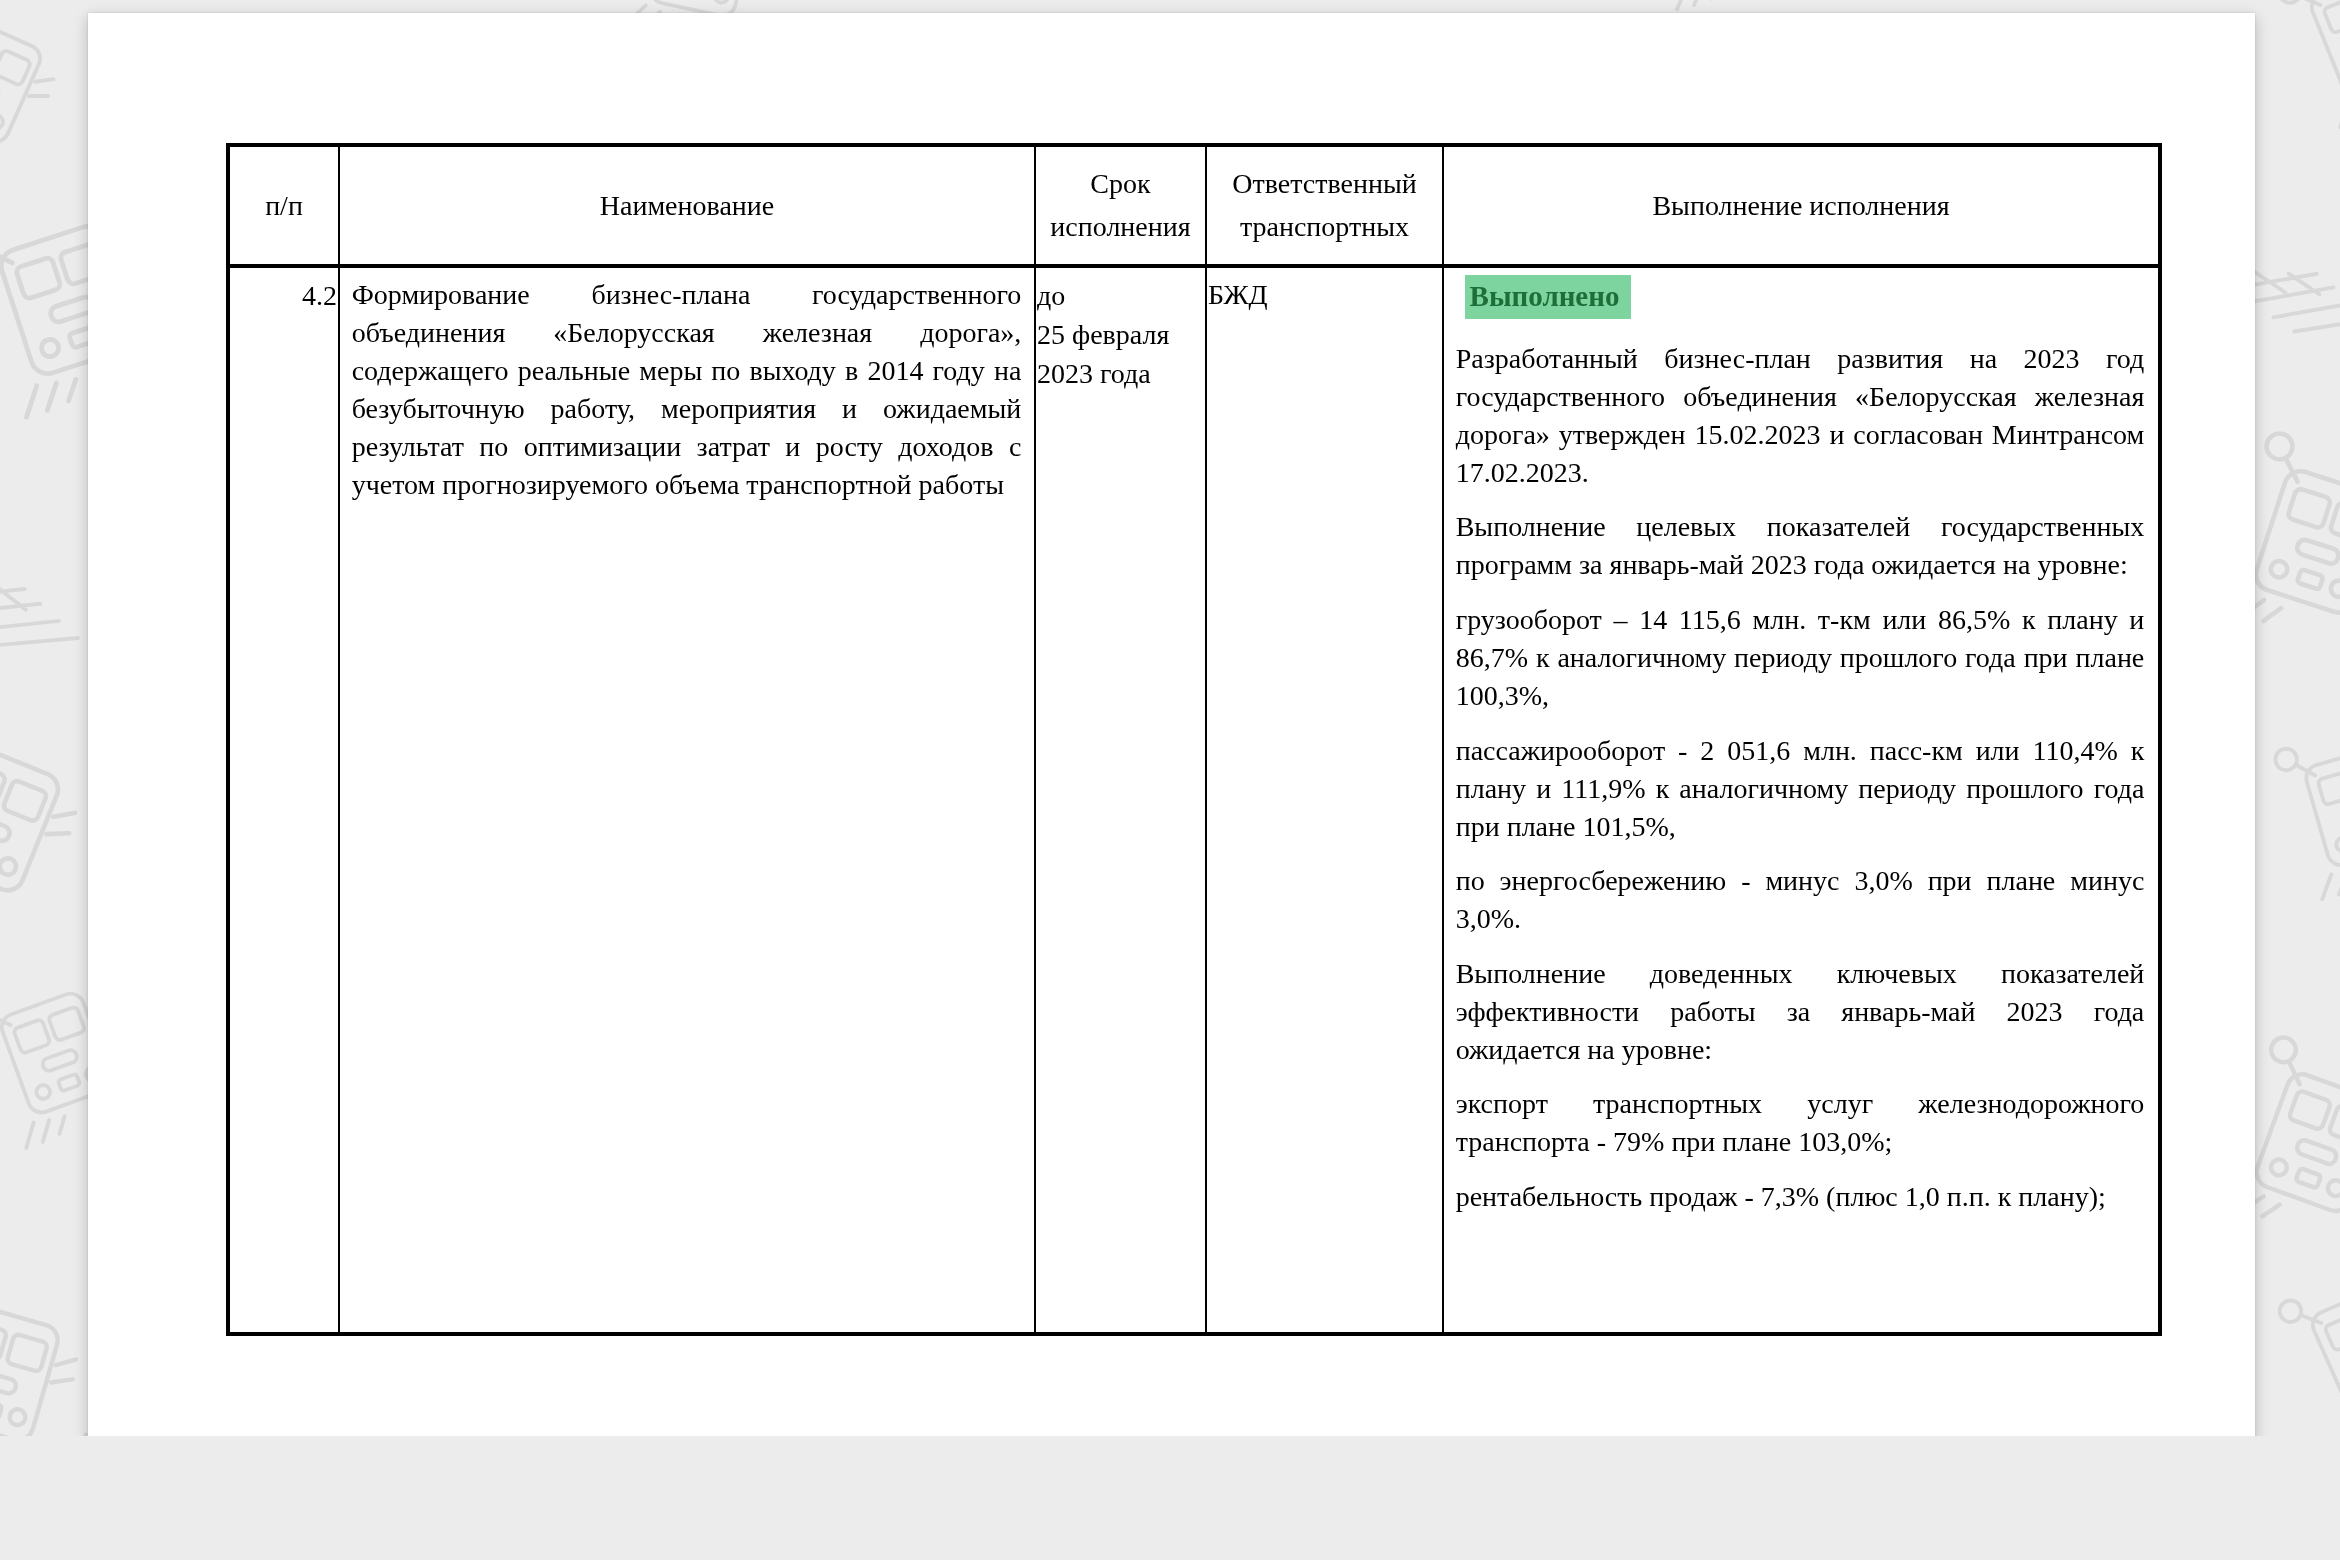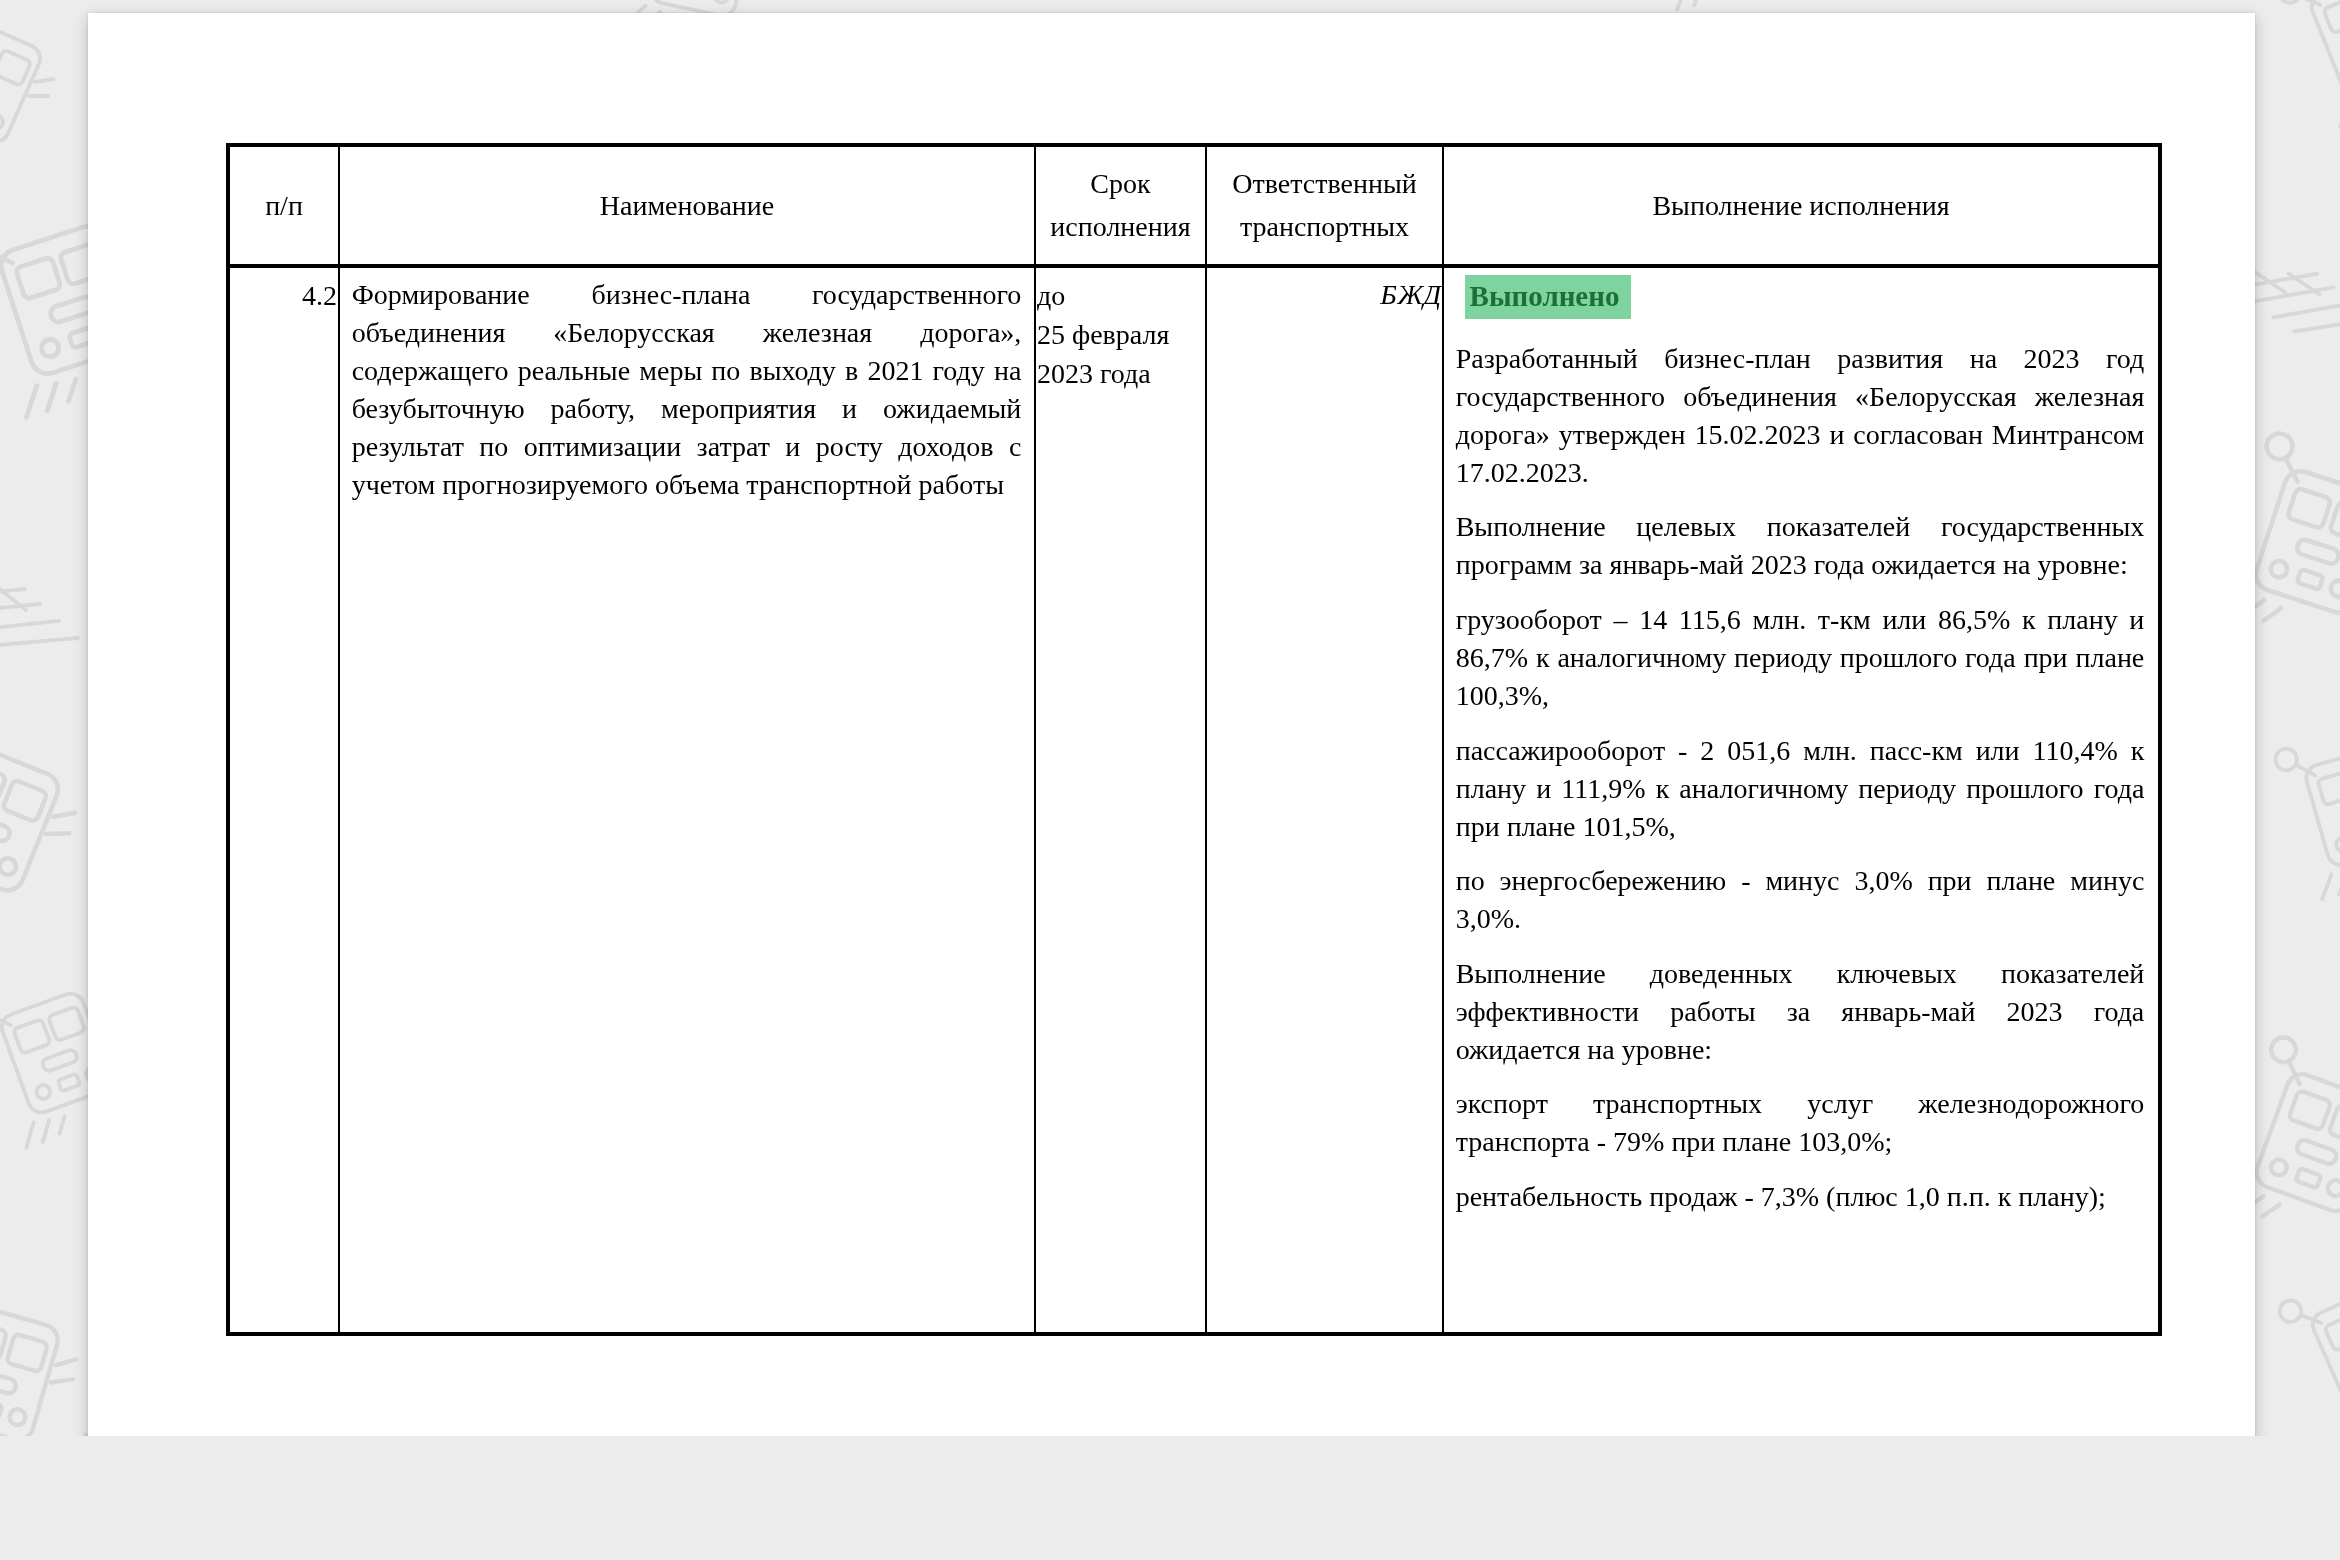--- a/index.html
+++ b/index.html
@@ -38,21 +38,21 @@
     vertical-align:middle;
     line-height:43px;
     padding:2px 3.9px;
   }
   tr.hdr{height:121px;}
   tr.row-cont{height:144px;}
   tr.row-main{height:1068px;}
   td.c-num{text-align:right;padding-top:9.8px;line-height:38px;}
   td.c-name{padding:8.8px 12.7px 0 11.7px;text-align:justify;line-height:38px;}
   td.c-term{padding-top:8.8px;line-height:39px;}
-  td.c-resp{text-align:right;padding-top:8.8px;line-height:38px;font-style:italic;}
+  td.c-resp{text-align:left;padding-top:8.8px;line-height:38px;}
   td.c-mon{padding:7.8px 13.7px 0 11.7px;line-height:38px;}
   .just{margin:0 0 16.6px 0;text-align:justify;line-height:38px;}
   .status-line{margin:0 0 20.5px 0;padding-left:9px;}
   .status{
     display:inline-block;
     font-weight:bold;
     font-size:29px;
     line-height:37px;
     padding:2.9px 11.7px 3.9px 4.9px;
   }
@@ -136,21 +136,21 @@
           <th>п/п</th>
           <th>Наименование</th>
           <th>Срок исполнения</th>
           <th>Ответственный транспортных</th>
           <th>Выполнение исполнения</th>
         </tr>
       </thead>
       <tbody>
         <tr class="row-main">
           <td class="c-num">4.2</td>
-          <td class="c-name">Формирование бизнес-плана государственного объединения «Белорусская железная дорога», содержащего реальные меры по выходу в 2021 году на безубыточную работу, мероприятия и ожидаемый результат по оптимизации затрат и росту доходов с учетом прогнозируемого объема транспортной работы</td>
+          <td class="c-name">Формирование бизнес-плана государственного объединения «Белорусская железная дорога», содержащего реальные меры по выходу в 2014 году на безубыточную работу, мероприятия и ожидаемый результат по оптимизации затрат и росту доходов с учетом прогнозируемого объема транспортной работы</td>
           <td class="c-term">
             <span class="term-line">до</span>
             <span class="term-line">25 февраля</span>
             <span class="term-line">2023 года</span>
           </td>
           <td class="c-resp">БЖД</td>
           <td class="c-mon">
             <p class="status-line">
               <span class="status" style="background: rgb(126, 212, 158); color: rgb(29, 110, 56);">Выполнено</span>
             </p>

